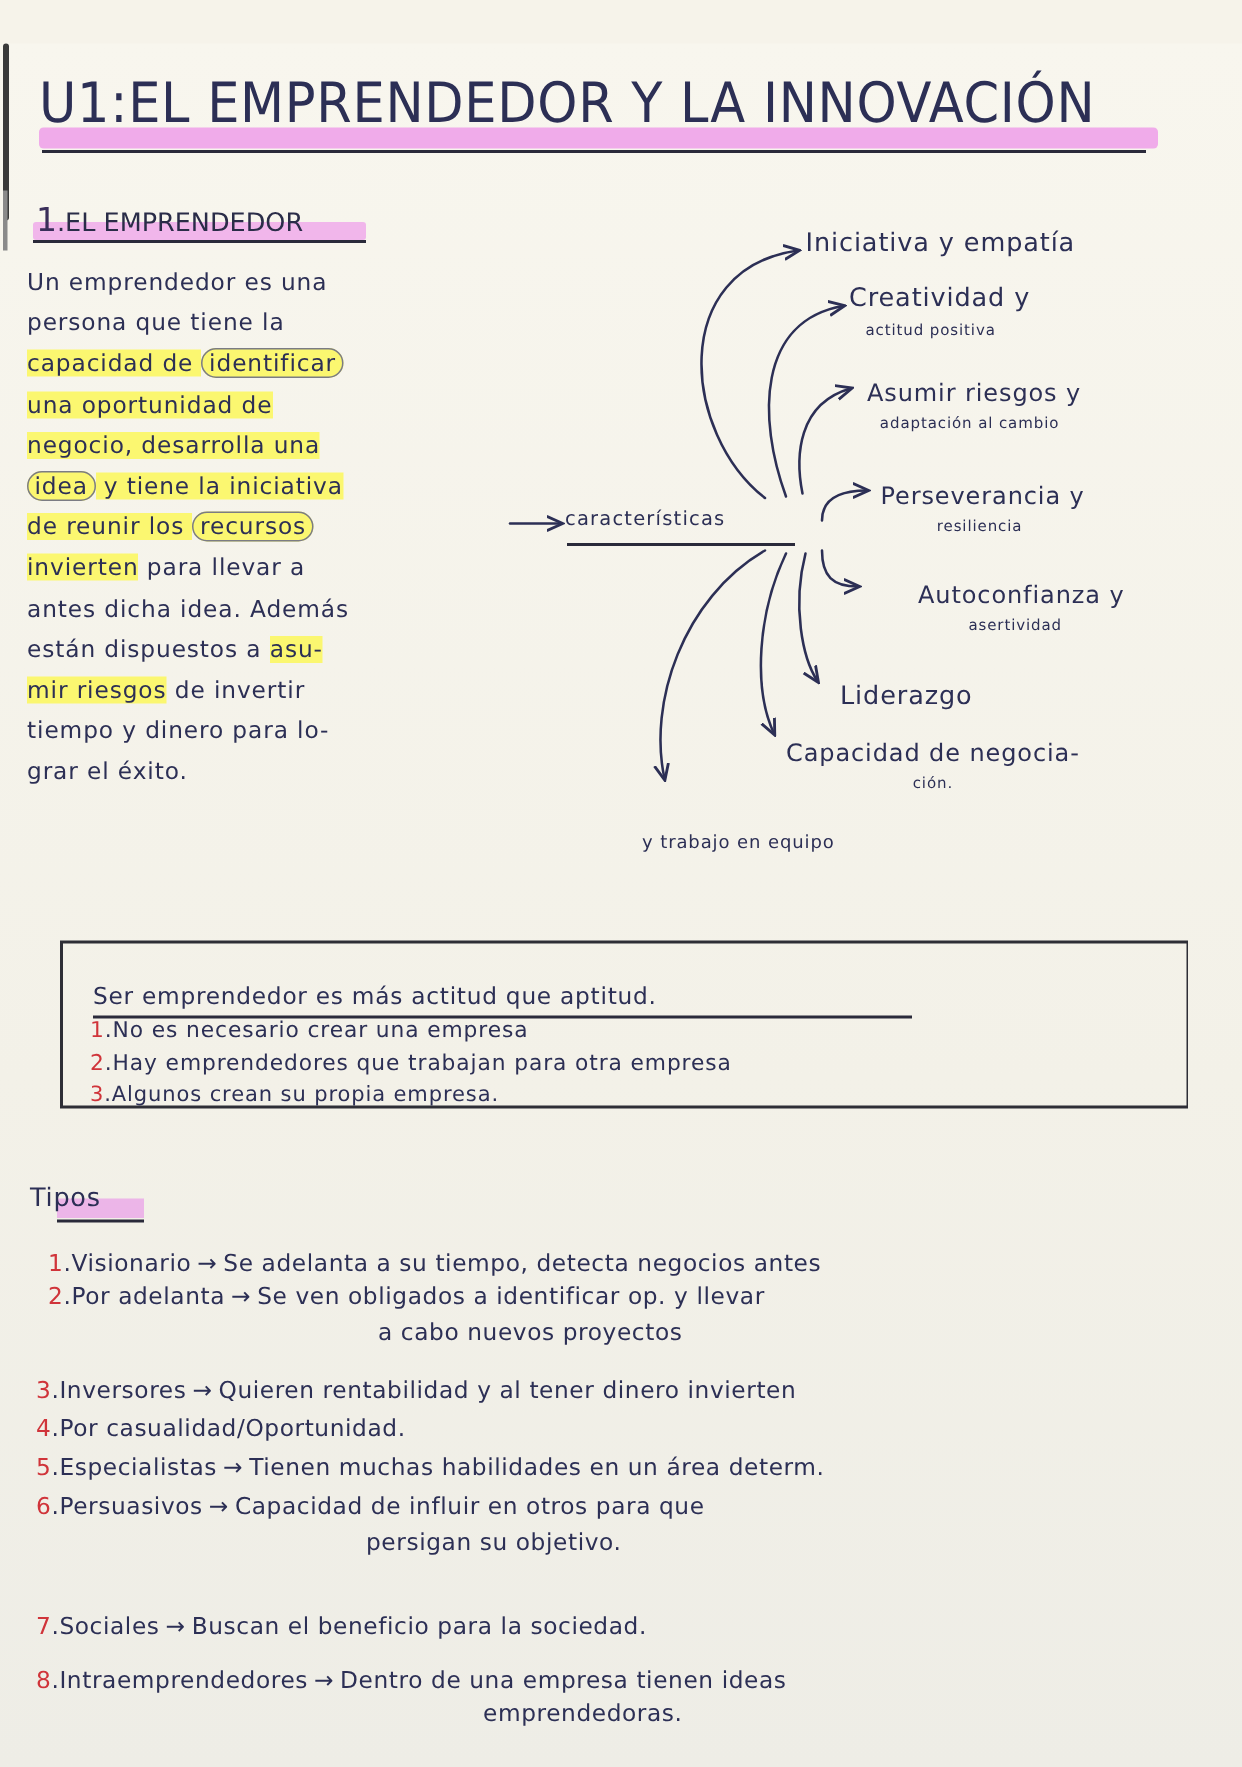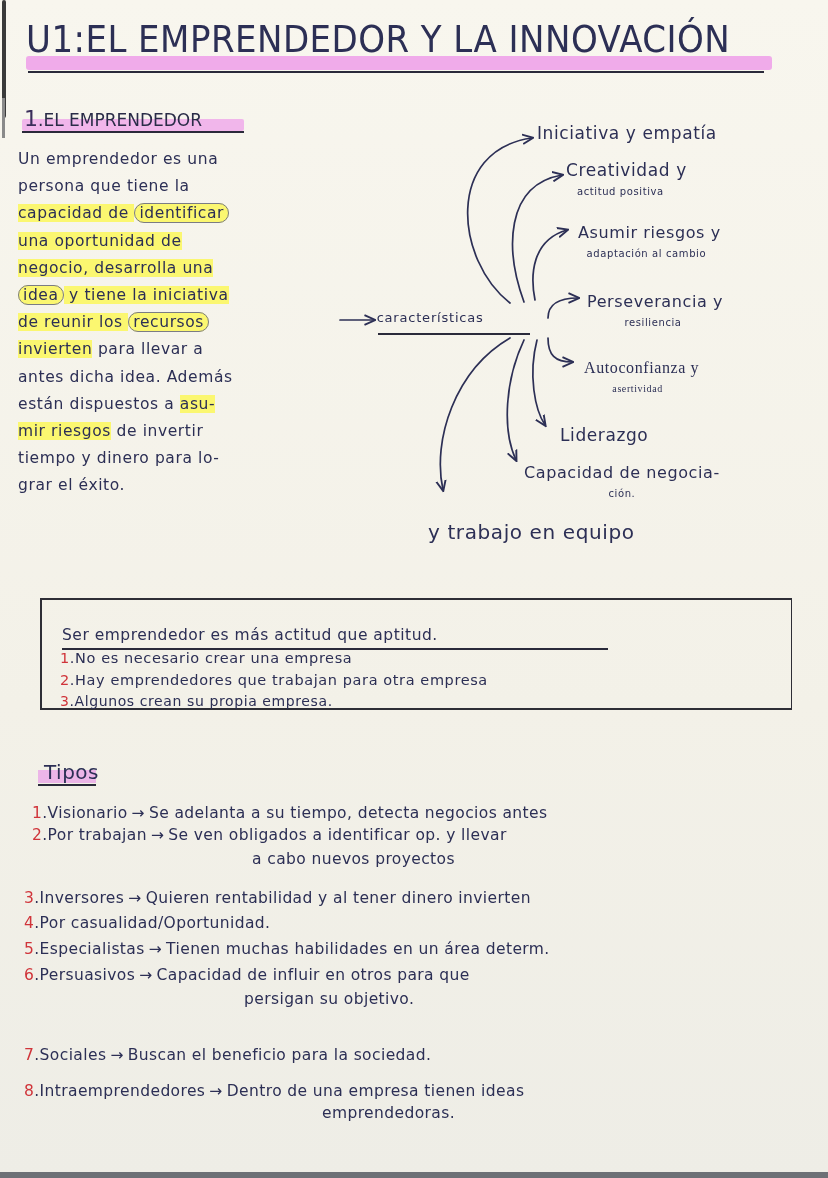--- a/index.html
+++ b/index.html
@@ -6,20 +6,21 @@
   html, body { width: 828px; height: 1178px; overflow: hidden; }
   body {
     background: #f6f3ea;
     font-family: "DejaVu Sans", sans-serif;
     color: #2b2d4a;
     position: relative;
   }
   .page {
     position: absolute; inset: 0;
     background: linear-gradient(180deg, #f8f6ee 0%, #f3f1e8 60%, #eeede6 100%);
+    margin-top: 29px;
   }
   .binding {
     position: absolute; left: 2px; top: 0; width: 4px; height: 118px;
     background: #3a3a3a; border-radius: 2px;
   }
   .binding2 { position:absolute; left:2px; top:98px; width:3px; height:40px; background:#8a8a8a; }
   .bottom-edge {
     position: absolute; left: 0; right: 0; top: 1172px; height: 6px;
     background: #6d7076;
   }
@@ -71,21 +72,21 @@
 
   .box {
     position: absolute; left: 40px; top: 598px; width: 752px; height: 112px;
     border: 2px solid #2e2e36; border-right-width: 1.5px;
   }
   .box-title { position:absolute; left: 20px; top: 26px; font-size: 15.5px; white-space: nowrap; letter-spacing:0.5px;}
   .box-rule { position:absolute; left:20px; top:48px; width:546px; height:1.5px; background:#2a2a3a; }
   .box-item { position:absolute; left:18px; font-size: 14.5px; white-space: nowrap; letter-spacing:0.6px;}
   .red-num { color: #d0343a; }
 
-  .tipos { position:absolute; left:44px; top:760px; font-size:20px; letter-spacing:0.5px;}
+  .tipos { position:absolute; left:20px; top:760px; font-size:17px; letter-spacing:0.5px;}
   .tipos-hl { position:absolute; left:38px; top:770px; width:58px; height:13px; background:#e9a1e8; opacity:.75; }
   .tipos-rule { position:absolute; left:38px; top:784px; width:58px; height:1.5px; background:#2a2a3a; }
 
   .type-row { position:absolute; font-size: 15.5px; white-space: nowrap; letter-spacing: 0.4px; }
   .type-row .name { position: relative; }
   .type-row .name::after {
     content: ""; position: absolute; left: -2px; right: -2px; bottom: -3px; height: 6px;
     background: #f5b449; opacity: .85; border-radius: 2px; z-index: -1;
   }
   .type-row .arrow { margin: 0 4px; }
@@ -159,33 +160,33 @@
     <span class="sub" style="margin-left:-12px">actitud positiva</span>
   </div>
   <div class="char-item hand" style="left:578px; top:222px;">
     <span>Asumir riesgos y</span>
     <span class="sub" style="margin-left:-6px">adaptación al cambio</span>
   </div>
   <div class="char-item hand" style="left:587px; top:291px;">
     <span>Perseverancia y</span>
     <span class="sub" style="margin-left:-4px">resiliencia</span>
   </div>
-  <div class="char-item hand" style="left:584px; top:357px;font-family:Liberation Serif, serif;">
+  <div class="char-item hand" style="left:612px; top:357px;">
     <span>Autoconfianza y</span>
     <span class="sub" style="margin-left:-8px">asertividad</span>
   </div>
   <div class="char-item hand" style="left:560px; top:425px; font-size:17px;">
     <span>Liderazgo</span>
   </div>
   <div class="char-item hand" style="left:524px; top:462px;">
     <span>Capacidad de negocia-</span>
     <span class="sub">ción.</span>
   </div>
   <div class="char-item hand" style="left:428px; top:520px; font-size:17px; line-height:24px;">
-    <span class="sub" style="font-size:20px">y trabajo en equipo</span>
+    <span class="sub" style="font-size:12px">y trabajo en equipo</span>
   </div>
 
   <div class="box hand">
     <div class="box-title">Ser emprendedor es más actitud que aptitud.</div>
     <div class="box-rule"></div>
     <div class="box-item" style="top:50px">
       <span class="red-num">1</span><span>.No es necesario crear una empresa</span>
     </div>
     <div class="box-item" style="top:72px">
       <span class="red-num">2</span><span>.Hay emprendedores que trabajan para otra empresa</span>
@@ -196,21 +197,21 @@
   </div>
 
   <div class="tipos-hl"></div>
   <div class="tipos hand">Tipos</div>
   <div class="tipos-rule"></div>
 
   <div class="type-row hand" style="left:32px; top:804px;">
     <span class="red-num">1</span>.<span class="name">Visionario</span><span class="arrow">→</span><span>Se adelanta a su tiempo, detecta negocios antes</span>
   </div>
   <div class="type-row hand" style="left:32px; top:826px;">
-    <span class="red-num">2</span>.<span class="name">Por trabajan</span><span class="arrow">→</span><span>Se ven obligados a identificar op. y llevar</span>
+    <span class="red-num">2</span>.<span class="name">Por adelanta</span><span class="arrow">→</span><span>Se ven obligados a identificar op. y llevar</span>
     <span class="desc2" style="left:220px; top:24px;">a cabo nuevos proyectos</span>
   </div>
   <div class="type-row hand" style="left:24px; top:889px;">
     <span class="red-num">3</span>.<span class="name">Inversores</span><span class="arrow">→</span><span>Quieren rentabilidad y al tener dinero invierten</span>
   </div>
   <div class="type-row hand" style="left:24px; top:914px;">
     <span class="red-num">4</span>.<span class="name">Por casualidad/Oportunidad.</span>
   </div>
   <div class="type-row hand" style="left:24px; top:940px;">
     <span class="red-num">5</span>.<span class="name">Especialistas</span><span class="arrow">→</span><span>Tienen muchas habilidades en un área determ.</span>

